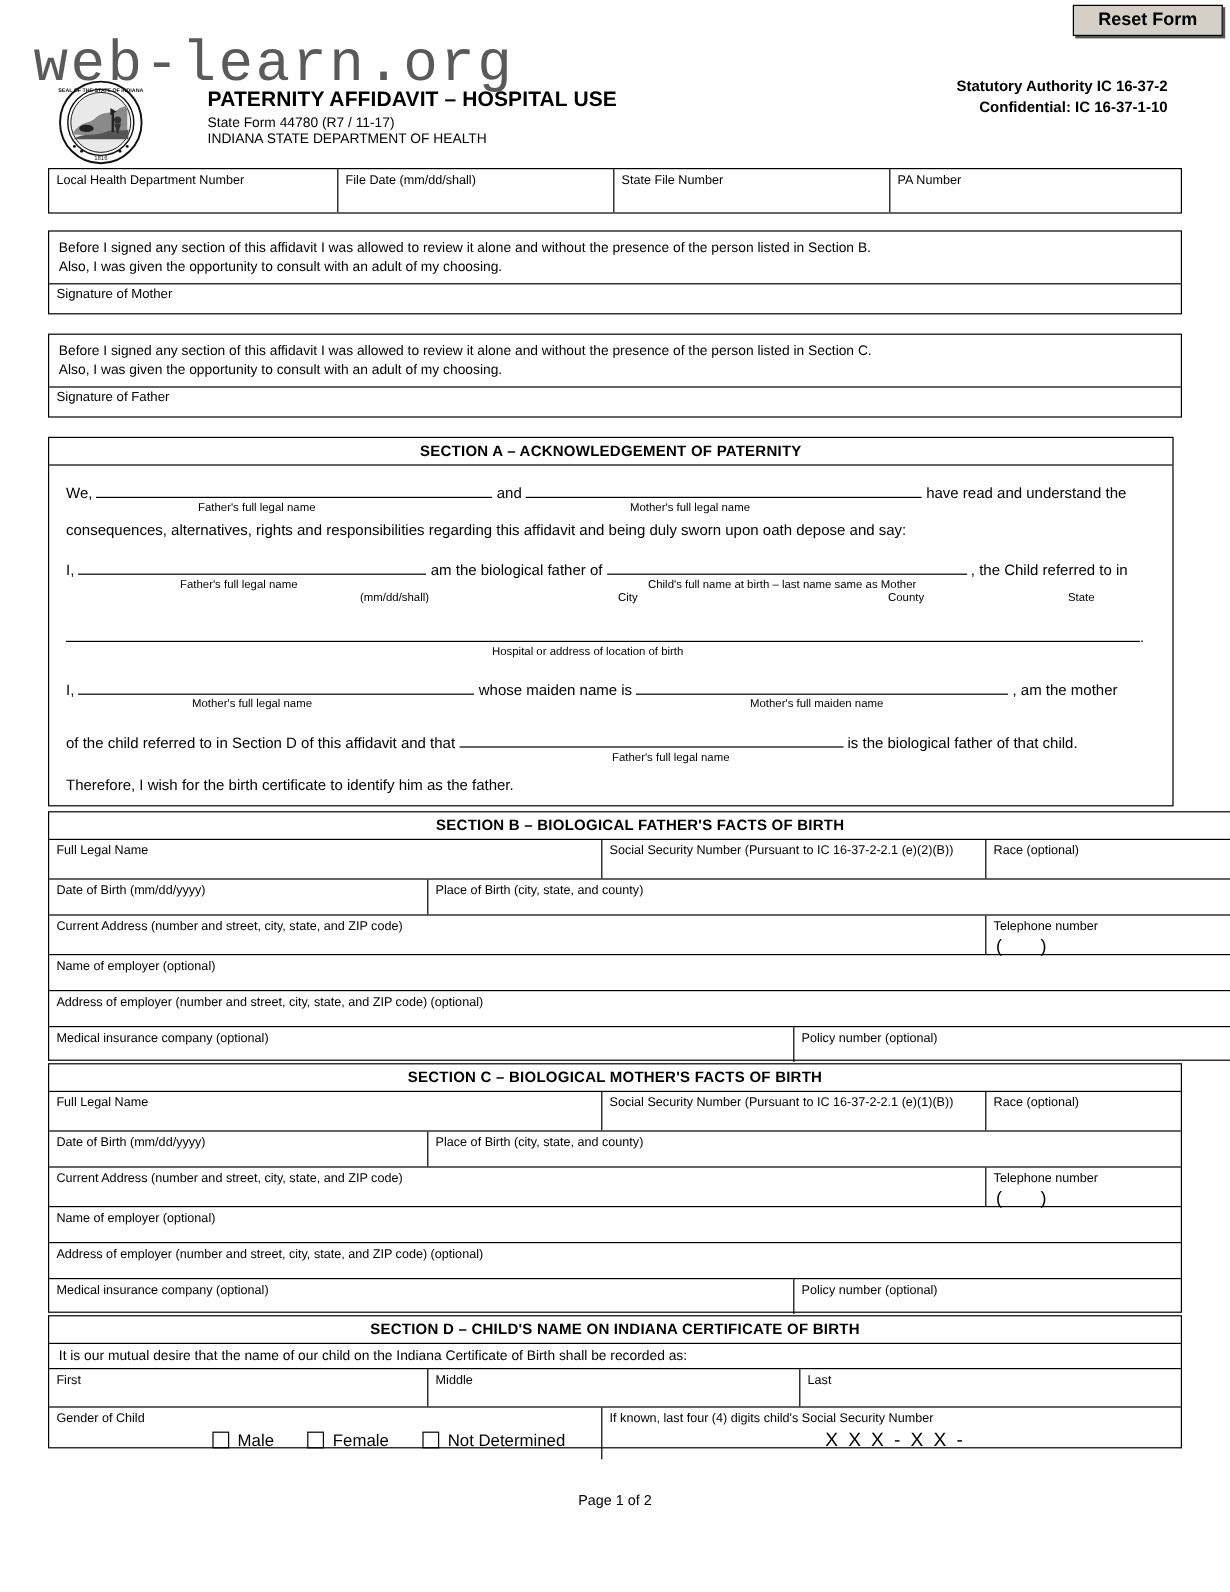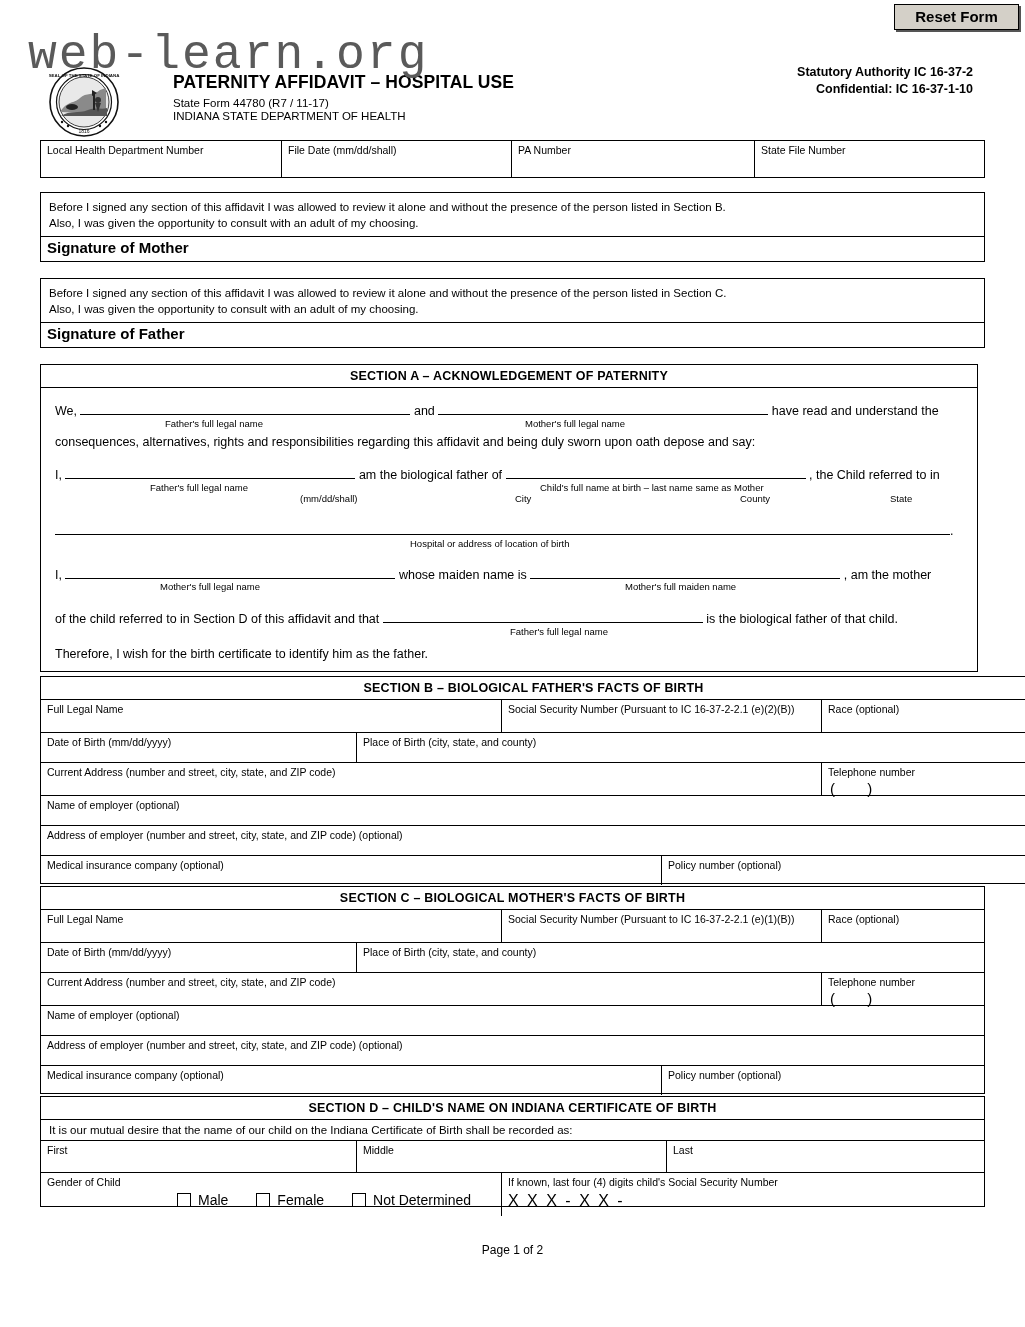--- a/index.html
+++ b/index.html
@@ -67,21 +67,21 @@
   .cell { position: relative; padding: 3px 0 0 6px; font-size: 10.5px; }
   .vdiv { border-left: 1px solid #000; }
   .hdiv { border-top: 1px solid #000; }
 
   
   #id-table { left: 40px; top: 140px; width: 945px; height: 38px; }
   #id-table .cell { height: 36px; }
 
   
   .sigbox .stmt { padding: 6px 8px 4px 8px; font-size: 11.5px; line-height: 1.42; }
-  .sigbox .siglabel { font-size: 15px; padding: 2px 0 0 6px; font-weight: bold; }
+  .sigbox .siglabel { font-size: 11px; padding: 2px 0 0 6px; }
   .sigbox .sigarea { height: 26px; }
 
   #sig-mother { left: 40px; top: 192px; width: 945px; height: 70px; }
   #sig-father { left: 40px; top: 278px; width: 945px; height: 70px; }
 
   
   #section-a { left: 40px; top: 364px; width: 938px; height: 308px; }
   .sec-head {
     text-align: center; font-size: 12.5px; font-weight: bold;
     padding: 4px 0 4px 0; border-bottom: 1.5px solid #000; letter-spacing: .2px;
@@ -99,21 +99,21 @@
 
   #section-b { left: 40px; top: 676px; width: 987px; height: 208px; }
   #section-c { left: 40px; top: 886px; width: 945px; height: 208px; }
 
   
   #section-d { left: 40px; top: 1096px; width: 945px; height: 111px; }
   .d-stmt { font-size: 11.5px; padding: 4px 0 4px 8px; border-bottom: 1px solid #000; }
   .gender-line { display: flex; align-items: center; gap: 28px; padding-left: 130px; margin-top: 4px; }
   .cbx { display: inline-block; width: 14px; height: 14px; border: 1.5px solid #000; margin-right: 7px; vertical-align: -2px; }
   .gender-opt { font-size: 14px; white-space: nowrap; }
-  .ssn-x { font-size: 16px; text-align: left; letter-spacing: 2px; margin-top: 4px; }
+  .ssn-x { font-size: 16px; text-align: center; letter-spacing: 2px; margin-top: 4px; }
 
   
   .footer {
     position: absolute; top: 1243px; left: 0; width: 1025px;
     text-align: center; font-size: 12px;
   }
 </style>
 </head>
 <body>
 
@@ -152,22 +152,22 @@
   <div class="authority">
     <div>Statutory Authority IC 16-37-2</div>
     <div>Confidential: IC 16-37-1-10</div>
   </div>
 </div>
 
 <div class="fbox" id="id-table">
   <div class="cellrow">
     <div class="cell" style="width:240px"><span>Local Health Department Number</span></div>
     <div class="cell vdiv" style="width:230px"><span>File Date (mm/dd/shall)</span></div>
+    <div class="cell vdiv" style="width:230px"><span>State File Number</span></div>
     <div class="cell vdiv" style="flex:1"><span>PA Number</span></div>
-    <div class="cell vdiv" style="width:230px"><span>State File Number</span></div>
   </div>
 </div>
 
 <div class="fbox sigbox" id="sig-mother">
   <div class="stmt">
     <div>Before I signed any section of this affidavit I was allowed to review it alone and without the presence of the person listed in Section B.</div>
     <div>Also, I was given the opportunity to consult with an adult of my choosing.</div>
   </div>
   <div class="hdiv">
     <div class="siglabel">Signature of Mother</div>

